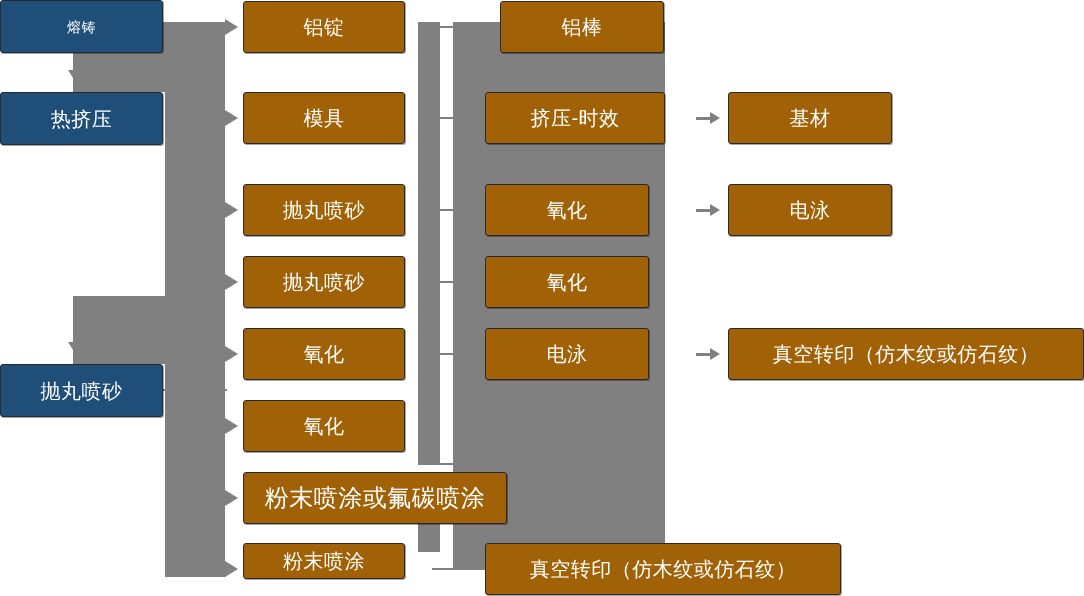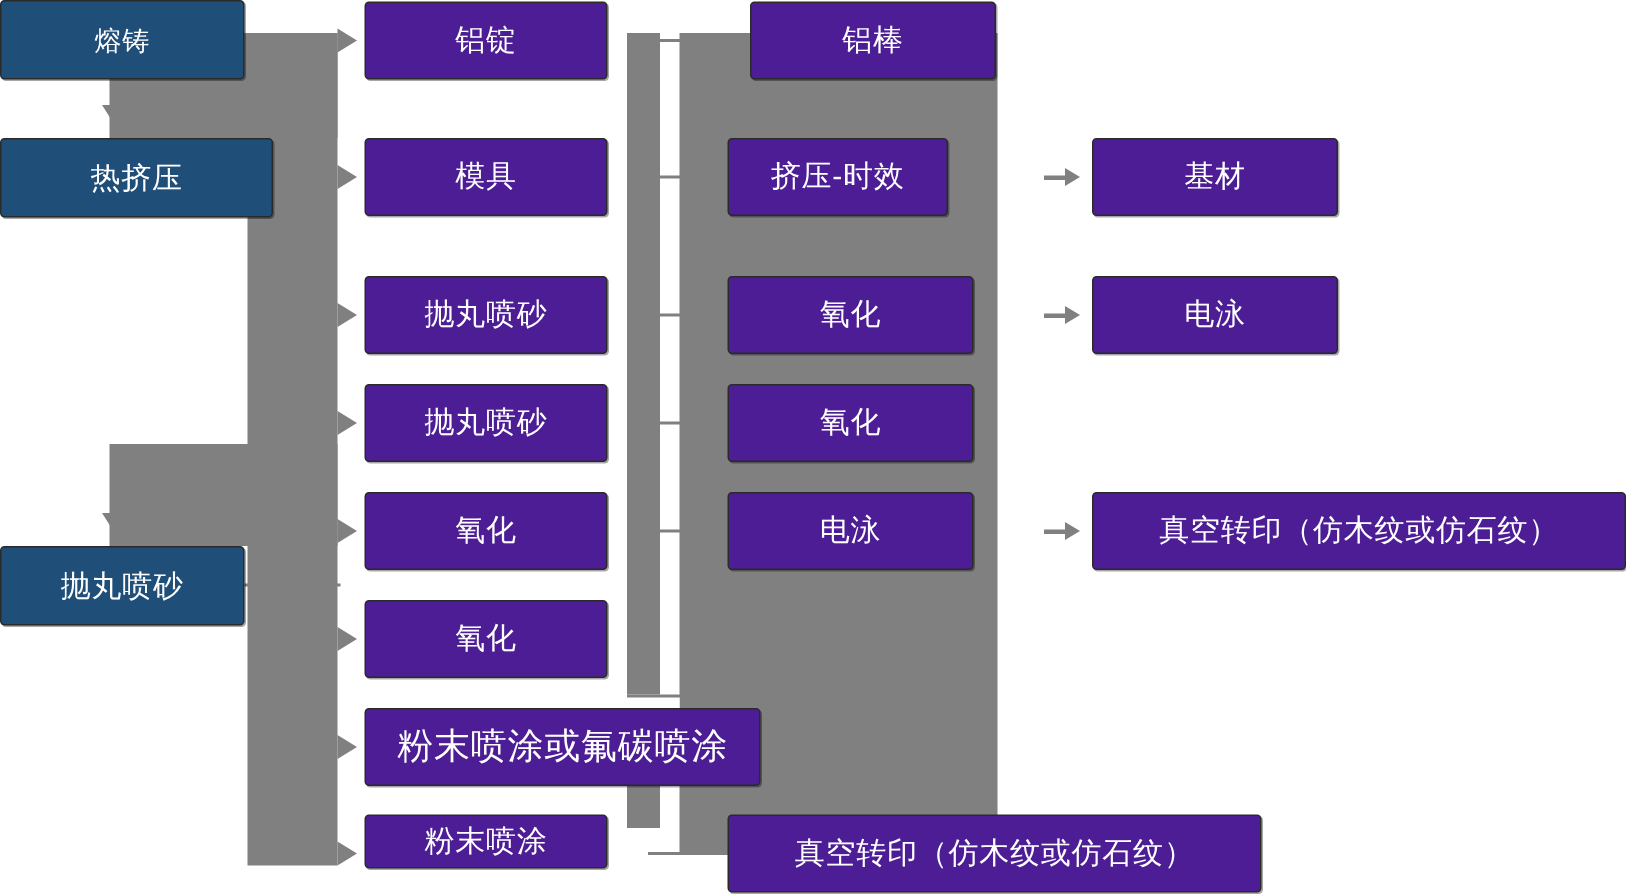--- a/index.html
+++ b/index.html
@@ -62,21 +62,21 @@
     border: 1px solid #2a2a2a;
     border-radius: 3px;
     letter-spacing: 0.5px;
     white-space: nowrap;
     box-shadow: 1px 1px 0 rgba(0,0,0,0.35);
   }
   .box.dark {
     background: #1F4E79;
   }
   .box.mid {
-    background: #4c1d95;
+    background: #a16207;
   }
   .box .label {
     display: block;
     line-height: 1;
   }
 </style>
 </head>
 <body>
 
 <div id="canvas">
@@ -123,24 +123,24 @@
   <div class="arrow-stem" style="left:696px; top:117px; width:16px;"></div>
   <div class="arrow-head small" style="left:710px; top:112px;"></div>
 
   <div class="arrow-stem" style="left:696px; top:209px; width:16px;"></div>
   <div class="arrow-head small" style="left:710px; top:204px;"></div>
 
   <div class="arrow-stem" style="left:696px; top:353px; width:16px;"></div>
   <div class="arrow-head small" style="left:710px; top:348px;"></div>
 
   <div id="boxes-layer">
-      <div class="box dark" style="left: 0px; top: 0px; width: 163px; height: 53px; font-size: 18px;">
+      <div class="box dark" style="left: 0px; top: 0px; width: 163px; height: 53px; font-size: 14px;">
         <span class="label">熔铸</span>
       </div>
-      <div class="box dark" style="left: 0px; top: 92px; width: 182px; height: 53px; font-size: 20px;">
+      <div class="box dark" style="left: 0px; top: 92px; width: 163px; height: 53px; font-size: 20px;">
         <span class="label">热挤压</span>
       </div>
       <div class="box dark" style="left: 0px; top: 364px; width: 163px; height: 53px; font-size: 20px;">
         <span class="label">抛丸喷砂</span>
       </div>
       <div class="box mid" style="left: 243px; top: 1px; width: 162px; height: 52px; font-size: 20px;">
         <span class="label">铝锭</span>
       </div>
       <div class="box mid" style="left: 243px; top: 92px; width: 162px; height: 52px; font-size: 20px;">
         <span class="label">模具</span>
@@ -159,21 +159,21 @@
       </div>
       <div class="box mid" style="left: 243px; top: 472px; width: 264px; height: 52px; font-size: 24px;">
         <span class="label">粉末喷涂或氟碳喷涂</span>
       </div>
       <div class="box mid" style="left: 243px; top: 543px; width: 162px; height: 36px; font-size: 20px;">
         <span class="label">粉末喷涂</span>
       </div>
       <div class="box mid" style="left: 500px; top: 1px; width: 164px; height: 52px; font-size: 20px;">
         <span class="label">铝棒</span>
       </div>
-      <div class="box mid" style="left: 485px; top: 92px; width: 147px; height: 52px; font-size: 20px;">
+      <div class="box mid" style="left: 485px; top: 92px; width: 180px; height: 52px; font-size: 20px;">
         <span class="label">挤压-时效</span>
       </div>
       <div class="box mid" style="left: 485px; top: 184px; width: 164px; height: 52px; font-size: 20px;">
         <span class="label">氧化</span>
       </div>
       <div class="box mid" style="left: 485px; top: 256px; width: 164px; height: 52px; font-size: 20px;">
         <span class="label">氧化</span>
       </div>
       <div class="box mid" style="left: 485px; top: 328px; width: 164px; height: 52px; font-size: 20px;">
         <span class="label">电泳</span>

